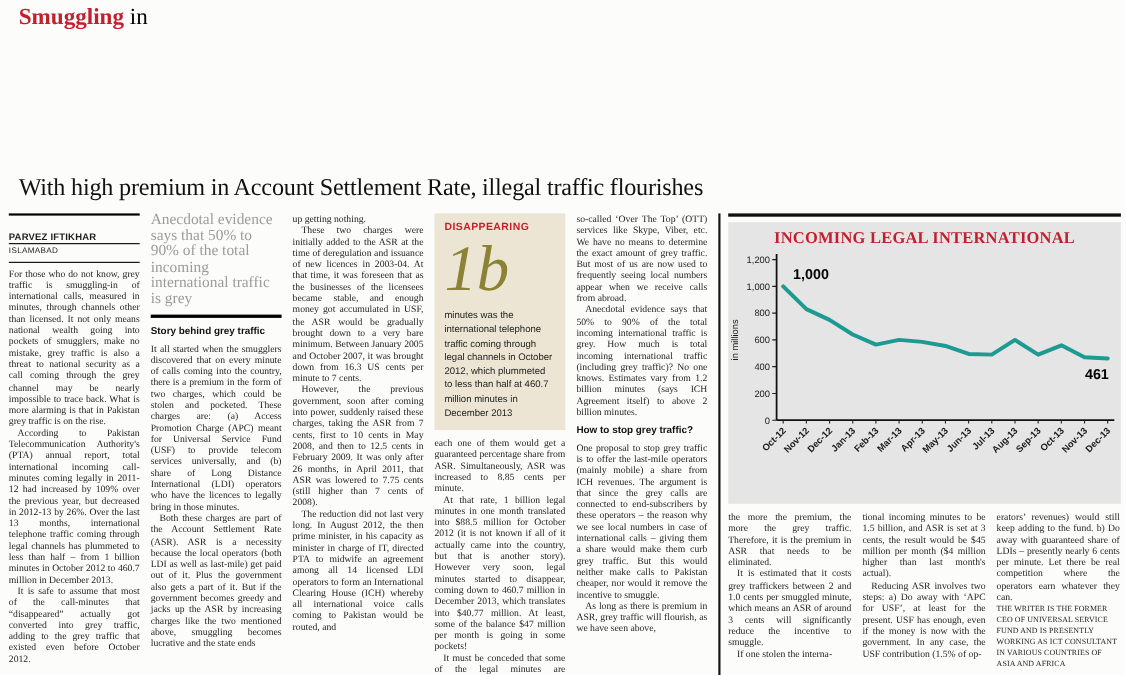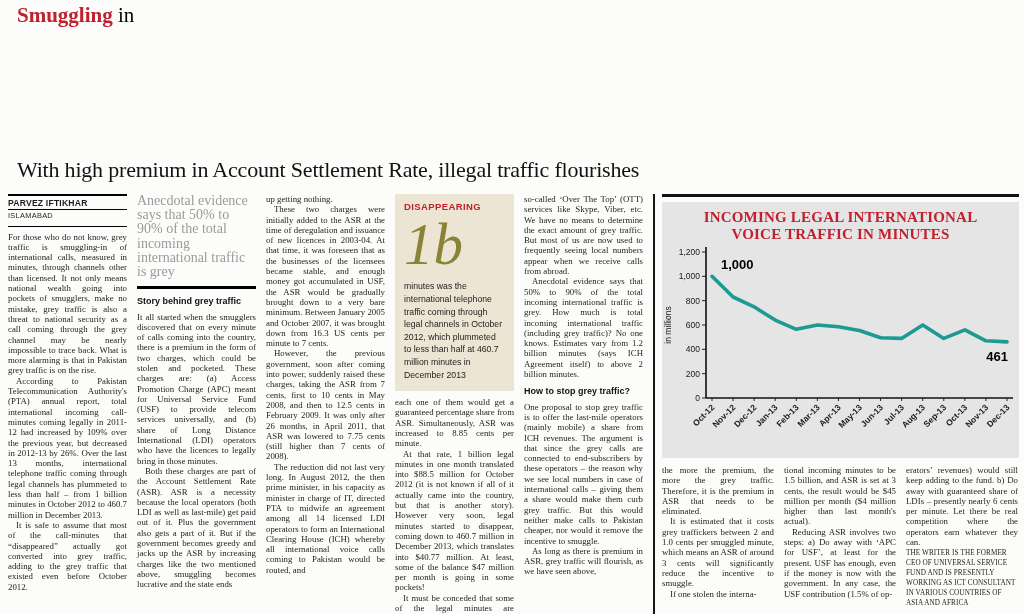--- a/index.html
+++ b/index.html
@@ -24,21 +24,21 @@
   .tcol {
     width:119px; margin-right:10px; flex:none;
     font-size:8.8px; line-height:10.3px; text-align:justify; color:#1d1d1d;
   }
   .tcol p, .bcol p { margin:0; }
   .pgroup p + p { text-indent:8px; }
   .vdivider { flex:none; width:2px; background:#161616; margin:0 7px 0 0; height:420px; }
 
   
   .byline { border-top:2px solid #000; margin-bottom:5px; font-family:"Liberation Sans", sans-serif; }
-  .byline .author { font-weight:bold; font-size:8.6px; padding:2px 0 1px; border-bottom:1px solid #000; letter-spacing:0.2px; }
+  .byline .author { font-weight:bold; font-size:8.6px; padding:14px 0 1px; border-bottom:1px solid #000; letter-spacing:0.2px; }
   .byline .place { font-size:7.4px; padding:1px 0 4px; border-bottom:1px solid #000; letter-spacing:0.3px; }
 
   
   .pull-quote { font-size:14px; line-height:14.2px; color:#9b9b9b; text-align:left; }
   .section-rule { height:3px; background:#000; margin:7px 0 7px; }
   .section-heading {
     font-family:"Liberation Sans", sans-serif; font-weight:bold; font-size:9px;
     margin:0 0 5px; white-space:nowrap; text-align:left; color:#111;
   }
   .section-heading.inline { margin-top:7px; }
@@ -132,21 +132,20 @@
         </div>
     </div>
 
     <div class="vdivider"></div>
 
     <div class="right">
       <div class="chart-rule"></div>
       <div class="chart-box">
         <div class="chart-title">
           <div>INCOMING LEGAL INTERNATIONAL</div>
-          <div>VOICE TRAFFIC IN MINUTES</div>
         </div>
         <div id="chart-holder"><svg width="357" height="206" viewBox="0 0 357 206">
               <line x1="40" y1="156" x2="44" y2="156" stroke="#222" stroke-width="1"></line>
               <text class="ytick" x="38" y="159" text-anchor="end">0</text>
               <line x1="40" y1="131.66666666666666" x2="44" y2="131.66666666666666" stroke="#222" stroke-width="1"></line>
               <text class="ytick" x="38" y="134.66666666666666" text-anchor="end">200</text>
               <line x1="40" y1="107.33333333333334" x2="44" y2="107.33333333333334" stroke="#222" stroke-width="1"></line>
               <text class="ytick" x="38" y="110.33333333333334" text-anchor="end">400</text>
               <line x1="40" y1="83" x2="44" y2="83" stroke="#222" stroke-width="1"></line>
               <text class="ytick" x="38" y="86" text-anchor="end">600</text>

